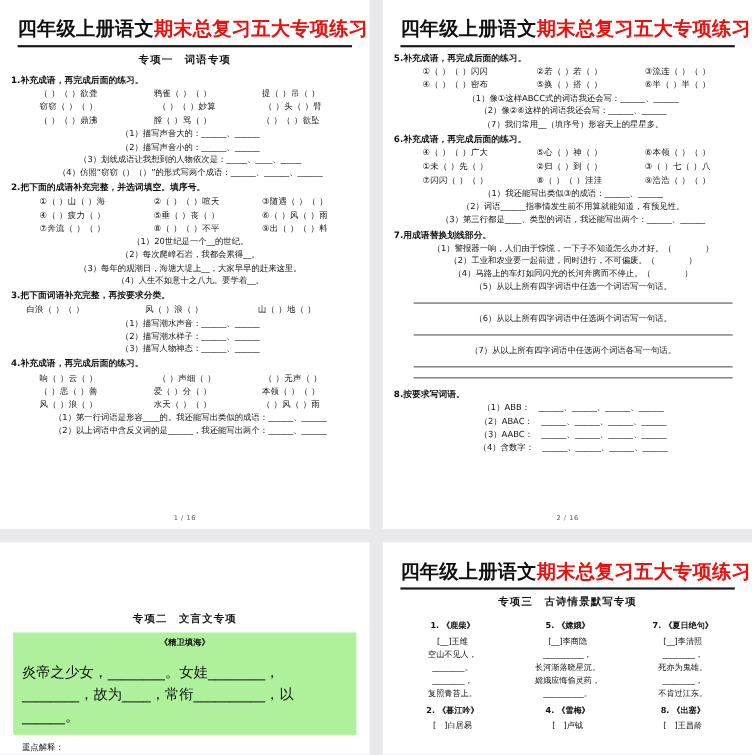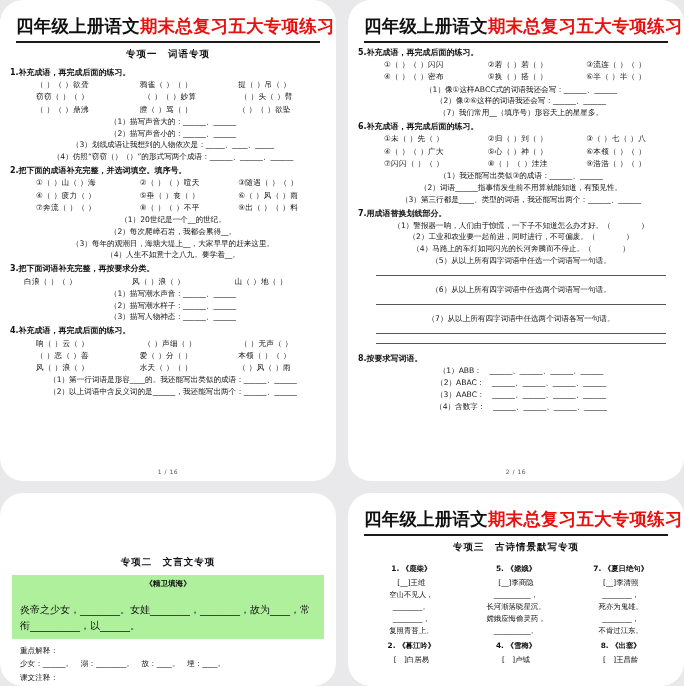--- a/index.html
+++ b/index.html
@@ -13,21 +13,20 @@
     width:684px;height:686px;
     display:grid;
     grid-template-columns:342px 342px;
     grid-template-rows:487px 199px;
   }
   .cell{position:relative;overflow:hidden;}
   .page{
     position:absolute;
     background:#ffffff;
     overflow:hidden;
-    border-radius:23px;
   }
   
   .cell-tl .page{left:0;   top:0;   width:336px;height:481px;}
   .cell-tr .page{left:6px; top:0;   width:336px;height:481px;}
   .cell-bl .page{left:0;   top:6px; width:336px;height:193px;}
   .cell-br .page{left:6px; top:6px; width:336px;height:193px;}
 
   .inner{padding:6px 10px 0 10px;}
 
   
@@ -72,21 +71,21 @@
     position:absolute;left:0;right:0;bottom:6px;
     text-align:center;font-size:6px;color:#555;letter-spacing:.5px;
   }
 
   
   .p3-spacer{height:52px;}
   .green-box{
     background:#aef09c;border:0;padding:4px 8px 6px 8px;margin:2px 2px 0 2px;
   }
   .green-title{text-align:center;font-size:7.6px;font-weight:700;color:#111;margin-bottom:13px;}
-  .green-body{font-size:10px;color:#111;line-height:1.55;}
+  .green-body{font-size:13px;color:#111;line-height:1.55;}
   .p3-block{padding:3px 4px 0 10px;}
   .p3-row{font-size:7.6px;color:#111;margin:3.5px 0;}
 
   
   .poem-cols{display:flex;padding:0 4px;gap:6px;}
   .poem-col{flex:1;text-align:center;font-size:7.4px;color:#111;line-height:1.62;}
   .poem-title{font-weight:700;margin-top:3px;}
   .poem-author{margin-top:2px;}
   .poem-line{}
 </style>
@@ -199,28 +198,28 @@
           <span class="c1 ind">④（ ）（ ）密布</span>
           <span class="c2">⑤换（ ）搭（ ）</span>
           <span class="c3">⑥半（ ）半（ ）</span>
         </div>
         <div class="sub indent">（1）像①这样ABCC式的词语我还会写：______、______</div>
         <div class="sub indent">（2）像②⑥这样的词语我还会写：______、______</div>
         <div class="sub indent">（7）我们常用__（填序号）形容天上的星星多。</div>
 
         <div class="qhead">6.补充成语，再完成后面的练习。</div>
         <div class="idiom-row">
+          <span class="c1 ind">④（ ）（ ）广大</span>
+          <span class="c2">⑤心（ ）神（ ）</span>
+          <span class="c3">⑥本领（ ）（ ）</span>
+        </div>
+        <div class="idiom-row">
           <span class="c1 ind">①未（ ）先（ ）</span>
           <span class="c2">②归（ ）到（ ）</span>
           <span class="c3">③（ ）七（ ）八</span>
-        </div>
-        <div class="idiom-row">
-          <span class="c1 ind">④（ ）（ ）广大</span>
-          <span class="c2">⑤心（ ）神（ ）</span>
-          <span class="c3">⑥本领（ ）（ ）</span>
         </div>
         <div class="idiom-row">
           <span class="c1 ind">⑦闪闪（ ）（ ）</span>
           <span class="c2">⑧（ ）（ ）洼洼</span>
           <span class="c3">⑨浩浩（ ）（ ）</span>
         </div>
         <div class="sub indent">（1）我还能写出类似③的成语：______、______</div>
         <div class="sub indent">（2）词语______指事情发生前不用算就能知道，有预见性。</div>
         <div class="sub indent">（3）第三行都是____、类型的词语，我还能写出两个：______、______</div>
 

